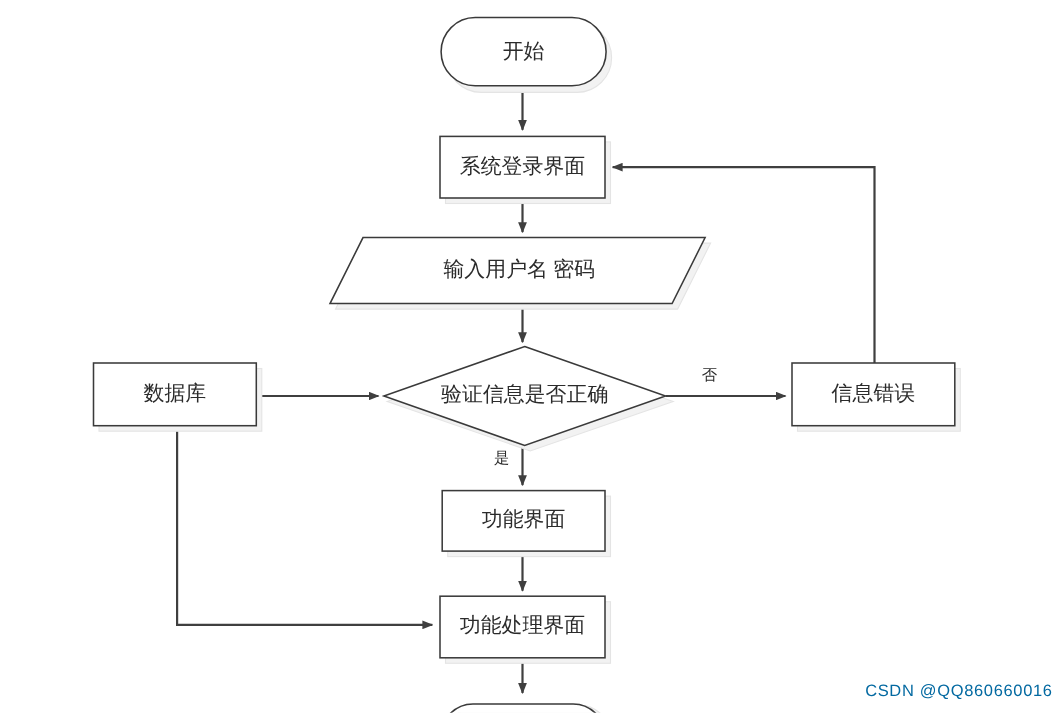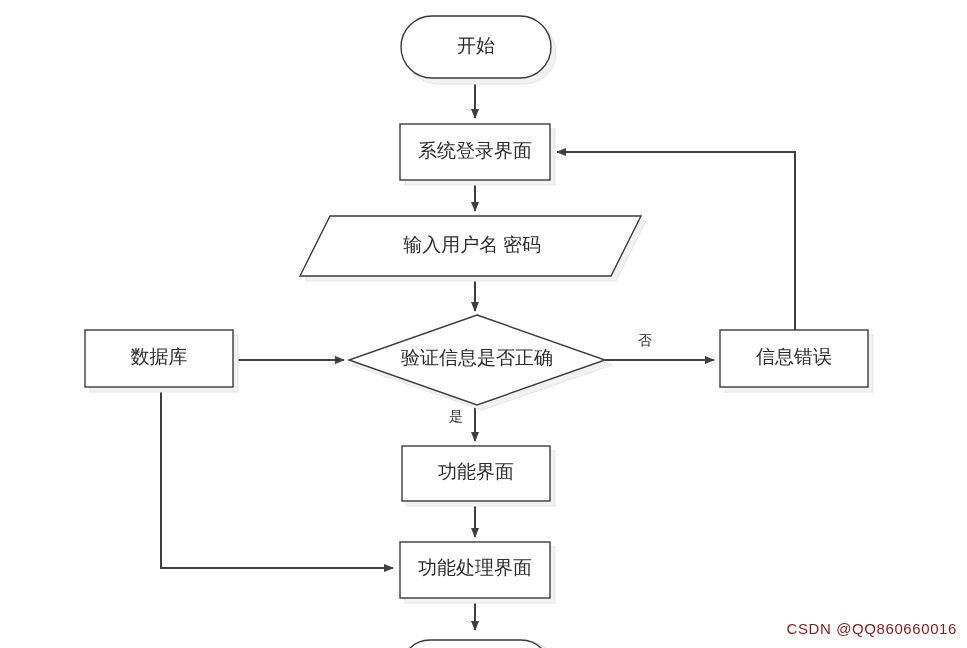--- a/index.html
+++ b/index.html
@@ -50,21 +50,21 @@
     fill: #2b2b2b;
     text-anchor: middle;
     dominant-baseline: middle;
   }
   .watermark-text {
     position: absolute;
     right: 10px;
     bottom: 11px;
     font-family: "Liberation Sans", "DejaVu Sans", sans-serif;
     font-size: 15px;
-    color: #7f1d1d;
+    color: #0369a1;
     letter-spacing: 0.6px;
     white-space: nowrap;
     user-select: none;
   }
 </style>
 </head>
 <body>
 
 <svg id="flow-canvas" viewBox="0 0 967 648" xmlns="http://www.w3.org/2000/svg">
 

